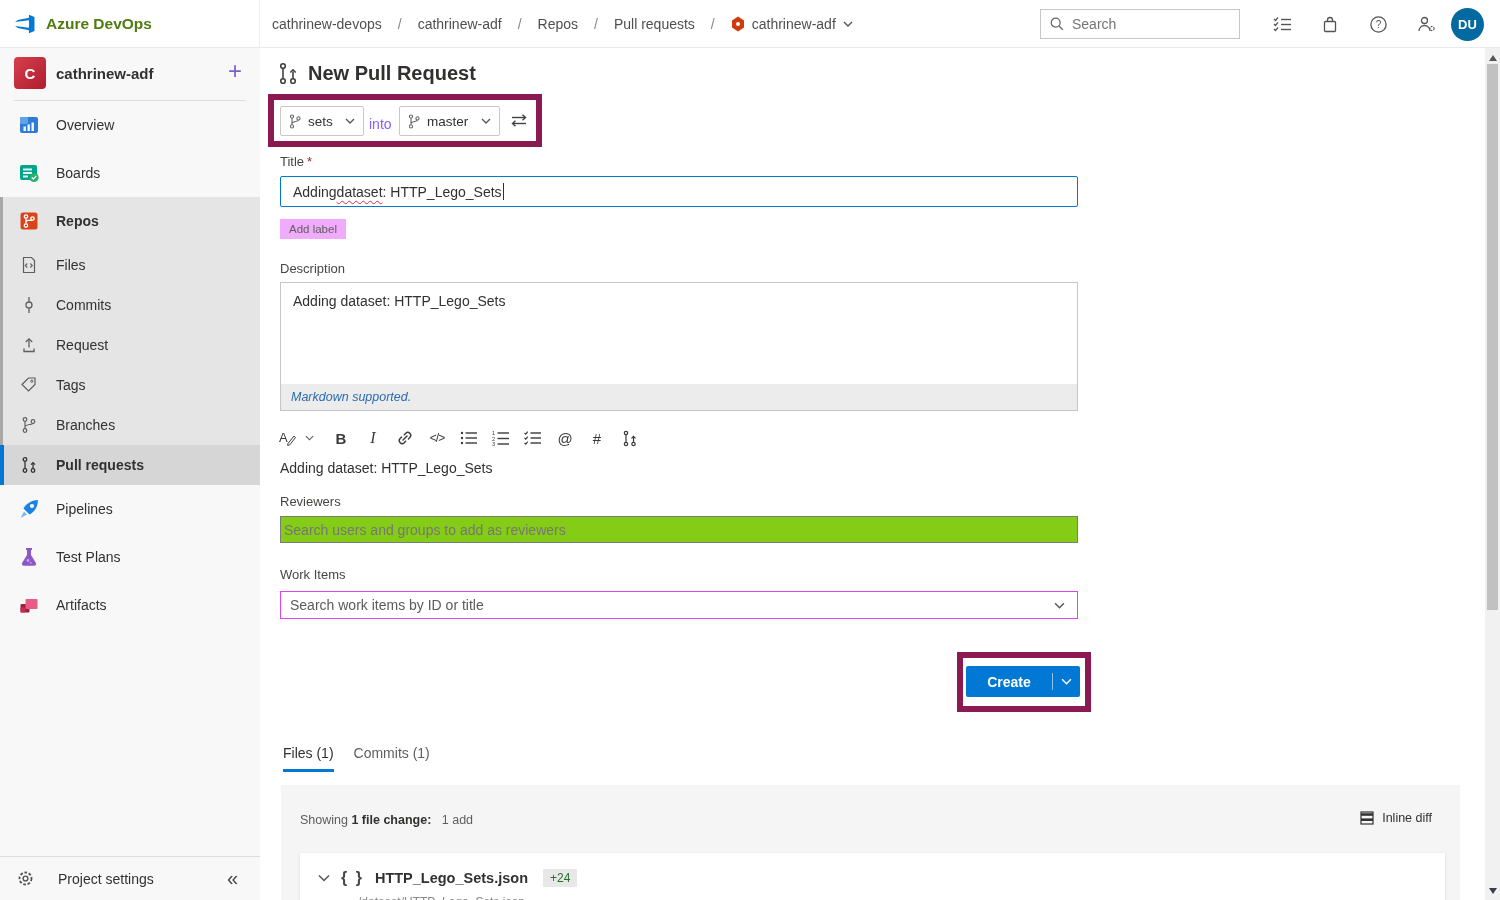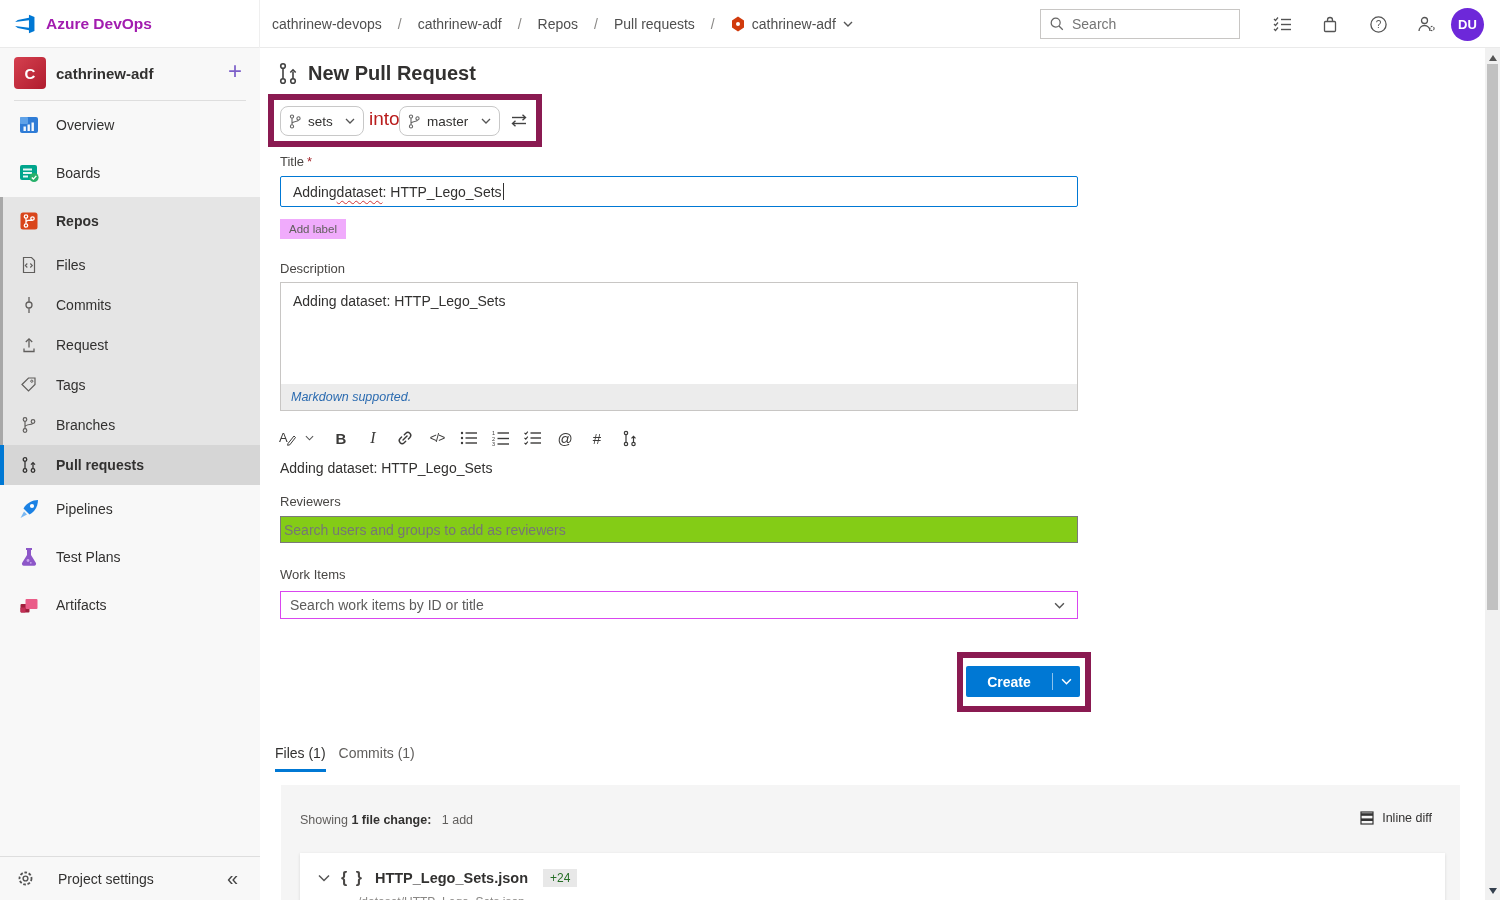--- a/index.html
+++ b/index.html
@@ -4,36 +4,36 @@
 <style>
   * { margin:0; padding:0; box-sizing:border-box; }
   html,body { width:1500px; height:900px; overflow:hidden; background:#fff;
     font-family:"Liberation Sans", sans-serif; color:#323130; }
 
   
   .topbar { position:absolute; top:0; left:0; width:1500px; height:48px; background:#fff;
     border-bottom:1px solid #eaeaea; z-index:20; }
   .brand { position:absolute; left:0; top:0; width:260px; height:48px; display:flex;
     align-items:center; gap:10px; padding-left:14px; border-right:1px solid #efefef; }
-  .brand-text { color:#a21caf; font-weight:700; font-size:15.5px; }
+  .brand-text { color:#4d7c0f; font-weight:700; font-size:15.5px; }
   .breadcrumb { position:absolute; left:272px; top:0; height:48px; display:flex;
     align-items:center; gap:16px; font-size:14px; color:#4f4f4f; }
   .crumb { cursor:pointer; }
   .crumb-sep { color:#8a8886; }
   .repo-crumb { display:flex; align-items:center; gap:7px; cursor:pointer; }
   .search-box { position:absolute; left:1040px; top:9px; width:200px; height:30px;
     border:1px solid #c8c6c4; background:#fff; display:flex; align-items:center; padding:0 8px; gap:7px; }
   .search-box input { border:none; outline:none; width:150px; font-size:14px;
     font-family:"Liberation Sans",sans-serif; color:#323130; }
   .search-box input::placeholder { color:#757575; }
   .top-icons { position:absolute; right:64px; top:0; height:48px; display:flex;
     align-items:center; gap:28px; }
   .top-icon { width:20px; height:20px; cursor:pointer; display:flex; align-items:center; justify-content:center; }
   .avatar { position:absolute; right:16px; top:8px; width:33px; height:33px; border-radius:50%;
-    background:#6d28d9; color:#fff; font-size:13px; font-weight:700; display:flex;
+    background:#0369a1; color:#fff; font-size:13px; font-weight:700; display:flex;
     align-items:center; justify-content:center; cursor:pointer; }
 
   
   .sidebar { position:absolute; left:0; top:48px; width:260px; height:852px; background:#f8f8f8; }
   .project-row { height:50px; display:flex; align-items:center; padding-left:14px; position:relative; }
   .project-icon { width:32px; height:32px; border-radius:4px; color:#fff; font-weight:700; font-size:15px;
     background:linear-gradient(135deg,#d5404f,#b01c2e); display:flex; align-items:center; justify-content:center; }
   .project-name { margin-left:10px; font-size:15px; font-weight:700; color:#323130; }
   .add-project { position:absolute; right:18px; top:10px; font-size:24px; font-weight:400;
     color:#7c5fc9; cursor:pointer; line-height:26px; }
@@ -55,26 +55,26 @@
   
   .main { position:absolute; left:260px; top:48px; width:1225px; height:852px; background:#fff; overflow:hidden; }
 
   .pr-heading { position:absolute; left:18px; top:14px; display:flex; align-items:center; gap:10px; }
   .pr-heading-text { font-size:20px; font-weight:600; color:#323130; }
 
   .annotation { position:absolute; border:6px solid #8a1a51; pointer-events:none; z-index:10; }
   .annot-branches { left:8px; top:46px; width:274px; height:53px; }
   .annot-create { left:697px; top:604px; width:134px; height:60px; }
 
-  .branch-dd { position:absolute; top:58px; height:30px; border:1px solid #c8c8c8; border-radius:8px;
+  .branch-dd { position:absolute; top:58px; height:30px; border:1px solid #c8c8c8; border-radius:2px;
     background:#fff; display:flex; align-items:center; padding:0 8px; gap:7px; font-size:13.5px;
     color:#323130; cursor:pointer; }
   .dd-source { left:20px; width:84px; }
   .dd-target { left:139px; width:101px; }
-  .into-label { position:absolute; left:109px; top:60px; font-size:19px; color:#b91c1c; }
+  .into-label { position:absolute; left:109px; top:68px; font-size:14px; color:#8b5cf6; }
   .swap-icon { position:absolute; left:249px; top:63px; cursor:pointer; }
 
   .field-label { position:absolute; font-size:13px; color:#484644; }
   .req-mark { color:#a4262c; margin-left:3px; }
 
   .title-input { position:absolute; left:20px; top:128px; width:798px; height:31px;
     border:1.5px solid #0078d4; border-radius:2px; background:#fff; display:flex; align-items:center;
     padding-left:12px; font-size:14px; color:#323130; cursor:text; }
   .squiggle { text-decoration:underline; text-decoration-style:wavy; text-decoration-color:#d13438;
     text-decoration-thickness:1px; text-underline-offset:3px; }
@@ -108,21 +108,21 @@
   .wi-input::placeholder { color:#5c5b5a; }
   .wi-chevron { position:absolute; right:12px; top:10px; }
 
   .create-btn { position:absolute; left:706px; top:618px; width:114px; height:31px; background:#0078d4;
     border:none; border-radius:2px; display:flex; align-items:center; cursor:pointer; }
   .create-label { flex:1; color:#fff; font-size:14px; font-weight:600; text-align:center;
     font-family:"Liberation Sans",sans-serif; }
   .create-sep { width:1px; height:17px; background:rgba(255,255,255,.55); }
   .create-chevron { width:27px; display:flex; align-items:center; justify-content:center; }
 
-  .tabs { position:absolute; left:15px; top:697px; display:flex; gap:13px; font-size:14px; }
+  .tabs { position:absolute; left:23px; top:697px; display:flex; gap:20px; font-size:14px; }
   .tab { cursor:pointer; color:#605e5c; padding-bottom:8px; }
   .tab.active { color:#323130; border-bottom:3px solid #0078d4; }
 
   .changes-panel { position:absolute; left:21px; top:737px; width:1179px; height:200px; background:#f5f5f5; }
   .summary-row { position:absolute; left:19px; top:28px; font-size:12.5px; color:#605e5c; }
   .summary-bold { font-weight:700; color:#323130; }
   .inline-diff { position:absolute; right:28px; top:26px; display:flex; align-items:center; gap:8px;
     font-size:12.5px; color:#323130; cursor:pointer; }
   .file-card { position:absolute; left:19px; top:68px; width:1145px; height:120px; background:#fff;
     box-shadow:0 1px 3px rgba(0,0,0,.12); }

